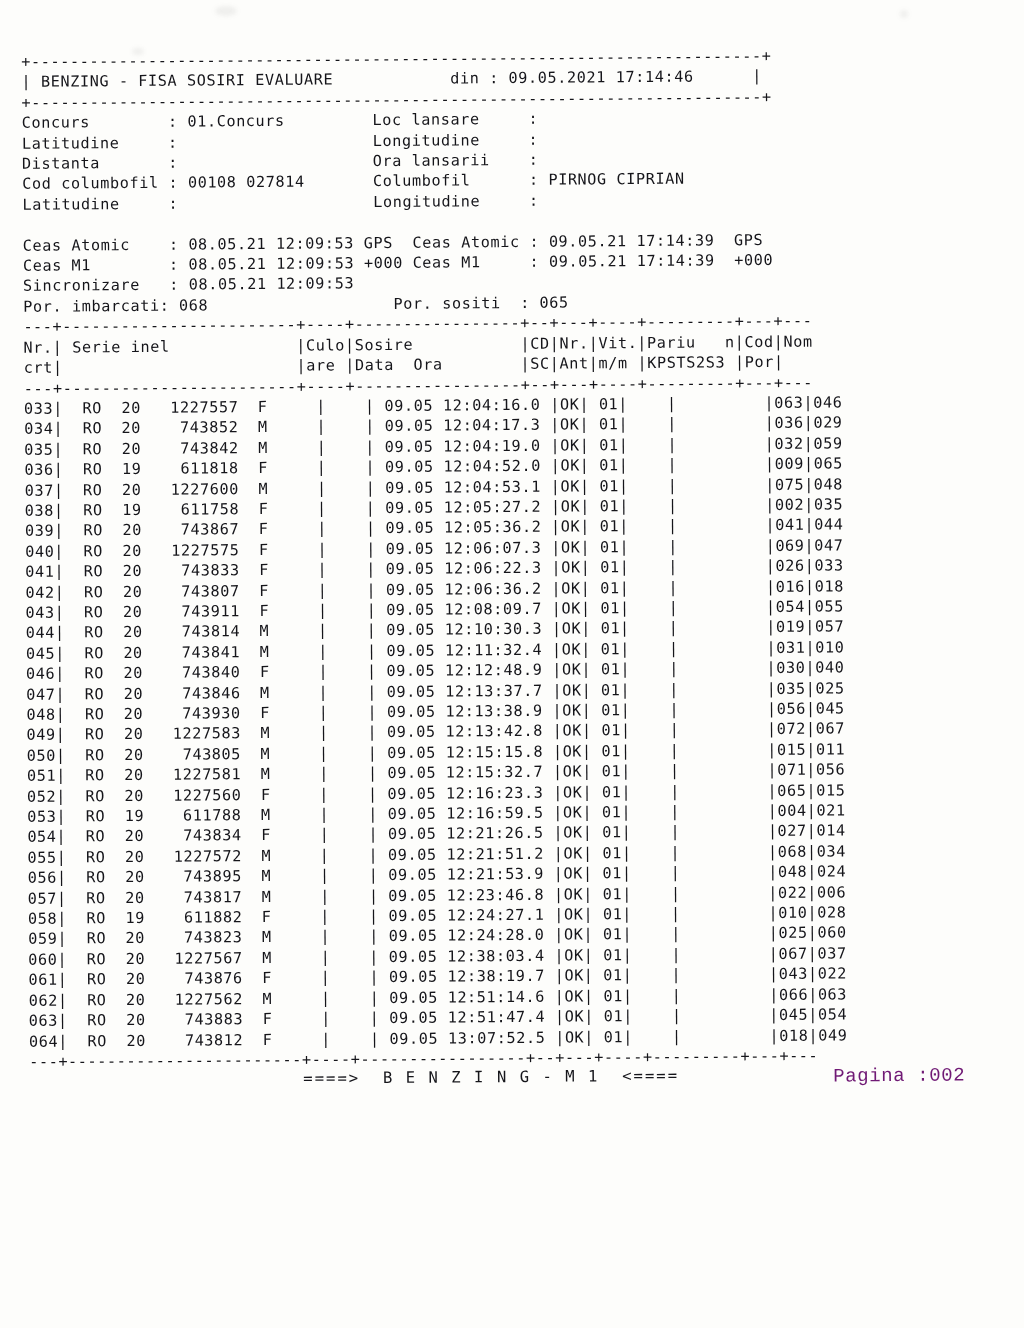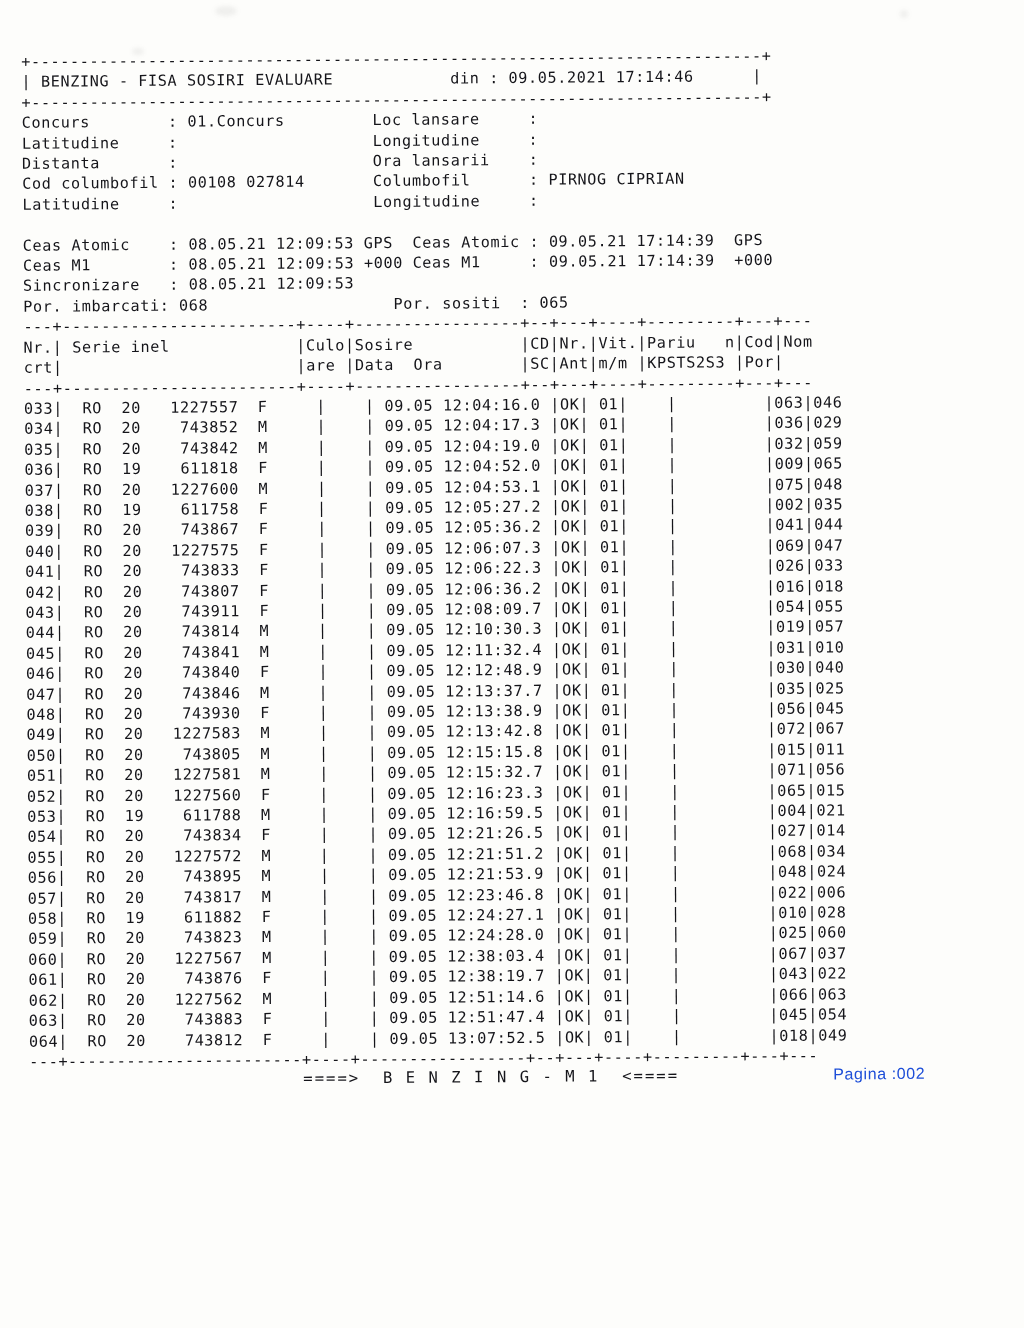--- a/index.html
+++ b/index.html
@@ -52,24 +52,24 @@
     font-family: "DejaVu Sans Mono", monospace;
     font-size: 15.6px;
     letter-spacing: 2.0px;
     color: #15151a;
     white-space: pre;
   }
   .pagefoot {
     position: absolute;
     top: 1068px;
     left: 830px;
-    font-family: Liberation Sans, sans-serif;
-    font-size: 16px;
+    font-family: Liberation Mono, monospace;
+    font-size: 19px;
     letter-spacing: 0.6px;
-    color: #1d4ed8;
+    color: #701a75;
     white-space: pre;
   }
 </style>
 </head>
 <body>
 
 <div class="page">
 
   <div class="smudge" style="left:215px; top:6px; width:22px; height:10px;"></div>
   <div class="smudge" style="left:900px; top:10px; width:8px; height:8px;"></div>

